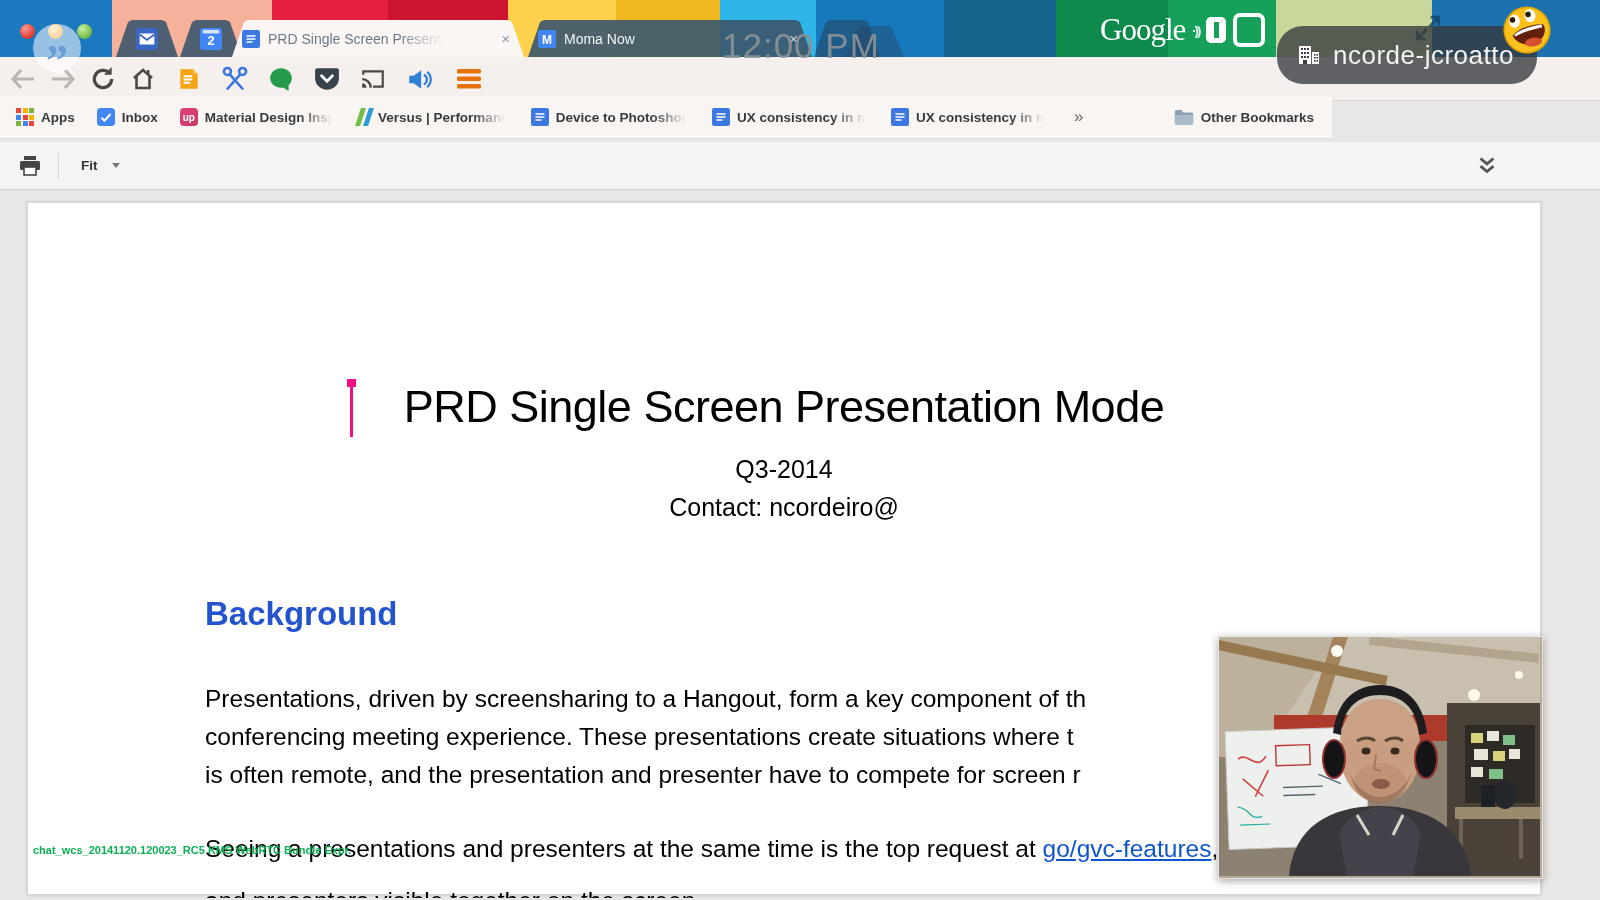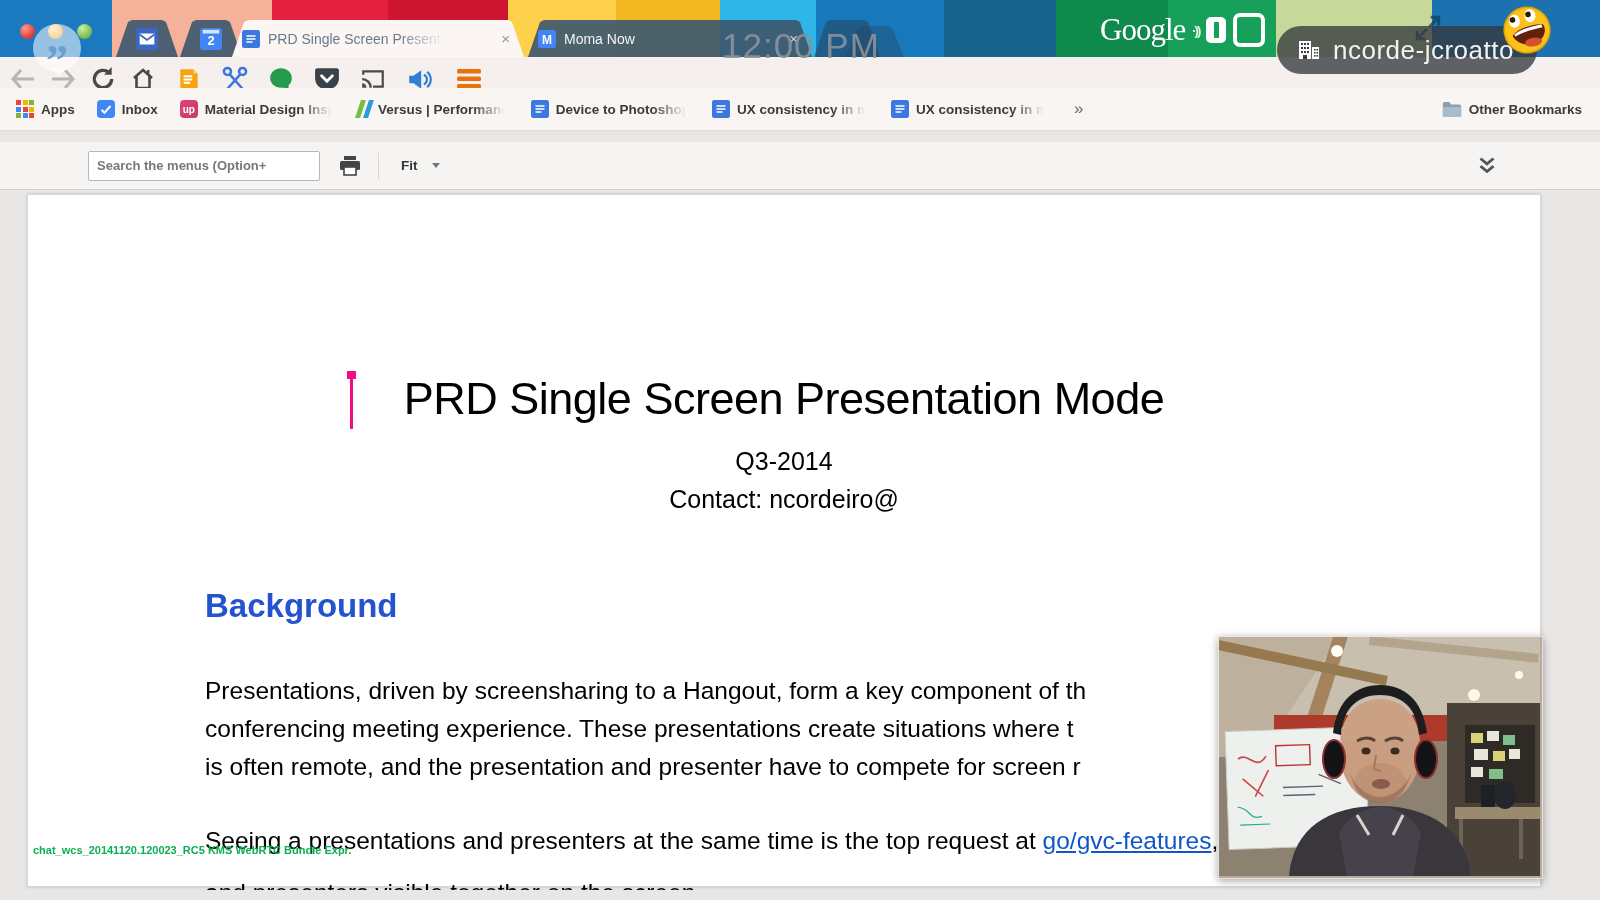--- a/index.html
+++ b/index.html
@@ -40,36 +40,36 @@
   .io-brand{font-family:"Liberation Serif",serif;font-size:31px;letter-spacing:-1px;}
   .io-arcs{font-size:13px;font-weight:bold;letter-spacing:-2px;opacity:.9;}
   .io-chip1{width:20px;height:26px;background:#fff;border-radius:5px;display:flex;align-items:center;justify-content:center;}
   .io-chip1 i{display:block;width:5px;height:16px;background:#16a05a;}
   .io-chip2{width:24px;height:26px;border:4px solid #fff;border-radius:7px;}
 
   .expand-icon{position:absolute;left:1412px;top:12px;z-index:12;opacity:.75;}
 
   .emoji{position:absolute;left:1501px;top:4px;z-index:31;transform:rotate(-10deg);}
 
-  .presenter-pill{position:absolute;left:1277px;top:26px;width:260px;height:48px;z-index:30;
+  .presenter-pill{position:absolute;left:1277px;top:26px;width:260px;height:58px;z-index:30;
     background:rgba(52,57,61,.78);border-radius:26px;display:flex;align-items:center;padding:0 0 0 20px;box-sizing:border-box;}
   .presenter-name{color:#f2f2f2;font-size:26px;margin-left:12px;letter-spacing:.5px;}
 
   
   .urlrow{position:absolute;left:0;top:57px;width:1600px;height:43px;background:#f5f0ee;
     border-bottom:1px solid #dcd7d4;z-index:5;display:flex;align-items:center;}
   .navbtn{width:34px;height:34px;display:flex;align-items:center;justify-content:center;margin-left:6px;}
   .urlfield{width:1058px;height:32px;background:#fff;border:1px solid #c6c2c0;border-radius:3px;
     margin-left:10px;display:flex;align-items:center;padding:0 8px;box-sizing:border-box;}
   .url-scheme{color:#0b8043;font-size:21px;margin-left:6px;}
   .url-rest{color:#2b2b2b;font-size:21px;white-space:nowrap;overflow:hidden;flex:1;}
   .star{font-size:24px;color:#9a9a9a;margin-left:6px;}
   .ext{width:34px;height:34px;display:flex;align-items:center;justify-content:center;margin-left:12px;}
 
-  .bmrow{position:absolute;left:0;top:88px;width:1600px;height:42px;background:#f9f5f3;
+  .bmrow{position:absolute;left:0;top:96px;width:1332px;height:42px;background:#f9f5f3;
     border-bottom:1px solid #e2ddda;z-index:5;display:flex;align-items:center;font-size:13.5px;
     font-weight:bold;color:#3b3b3b;}
   .bm{display:flex;align-items:center;gap:7px;margin-left:22px;white-space:nowrap;}
   .bm-label{max-width:150px;overflow:hidden;}
   .grid9{display:grid;grid-template-columns:repeat(3,5px);grid-gap:1.5px;}
   .grid9 i{width:5px;height:5px;display:block;}
   .up-ic{width:18px;height:18px;border-radius:4px;background:linear-gradient(135deg,#e0447c,#c43a62);
     color:#fff;font-size:10px;font-weight:bold;display:flex;align-items:center;justify-content:center;}
   .versus-ic{display:flex;gap:3px;}
   .versus-ic i{width:5px;height:18px;transform:skewX(-18deg);display:block;}
@@ -82,21 +82,21 @@
     background:#fff;font-size:13px;font-weight:bold;color:#555;padding:0 8px;box-sizing:border-box;
     font-family:"Liberation Sans",sans-serif;}
   .menu-search::placeholder{color:#777;opacity:1;}
   .toolbtn{margin-left:18px;display:flex;align-items:center;}
   .vsep{width:1px;height:26px;background:#d8d6d4;margin-left:16px;}
   .zoomsel{margin-left:22px;display:flex;align-items:center;gap:14px;font-size:13.5px;font-weight:bold;color:#333;}
   .caret{width:0;height:0;border-left:4px solid transparent;border-right:4px solid transparent;border-top:5px solid #777;}
   .collapse{position:absolute;left:1474px;top:10px;}
 
   
-  .docarea{position:absolute;left:0;top:176px;width:1600px;height:711px;background:#e9e7e6;z-index:2;}
+  .docarea{position:absolute;left:0;top:184px;width:1600px;height:711px;background:#e9e7e6;z-index:2;}
   .page{position:absolute;left:27px;top:18px;width:1514px;height:693px;background:#fff;
     box-shadow:0 0 3px rgba(0,0,0,.18);border:1px solid #d9d7d5;box-sizing:border-box;}
   .doc-title{position:absolute;left:0;top:178px;width:100%;text-align:center;font-size:45px;
     color:#000;letter-spacing:-.5px;}
   .cursor{position:absolute;left:322px;top:176px;width:3px;height:58px;background:#f20d85;}
   .cursor:before{content:"";position:absolute;left:-3px;top:0;width:9px;height:8px;background:#f20d85;}
   .doc-meta{position:absolute;left:0;width:100%;text-align:center;font-size:25px;color:#000;}
   .meta1{top:252px;} .meta2{top:290px;}
   .doc-h1{position:absolute;left:177px;top:392px;font-size:33px;font-weight:bold;color:#2353cf;}
   .body-line{position:absolute;left:177px;font-size:24.5px;color:#000;white-space:nowrap;}
@@ -358,21 +358,20 @@
   <div class="bm" style="margin-left:auto;margin-right:18px;">
     <svg width="20" height="17" viewBox="0 0 24 20">
       <path fill="#8aa0b4" d="M1 3c0-1.1.9-2 2-2h6l2 3h10c1.1 0 2 .9 2 2v11a2 2 0 0 1-2 2H3a2 2 0 0 1-2-2z"></path>
       <path fill="#a9bccb" d="M1 7h22v10a2 2 0 0 1-2 2H3a2 2 0 0 1-2-2z"></path>
       </svg>
     <span>Other Bookmarks</span>
   </div>
 </div>
 
 <div class="docsbar">
-  <input class="menu-search" placeholder="Search the menus (Option+" style="">
   <div class="toolbtn">
     <svg width="24" height="22" viewBox="0 0 24 22">
         <rect x="6" y="1" width="12" height="4" fill="#454545"></rect>
       <rect x="2" y="6" width="20" height="9" rx="1.5" fill="#454545"></rect>
       <rect x="6" y="12" width="12" height="8" fill="#fff" stroke="#454545" stroke-width="1.6"></rect>
       </svg>
   </div>
   <div class="vsep"></div>
   <div class="zoomsel">
     <span>Fit</span>

